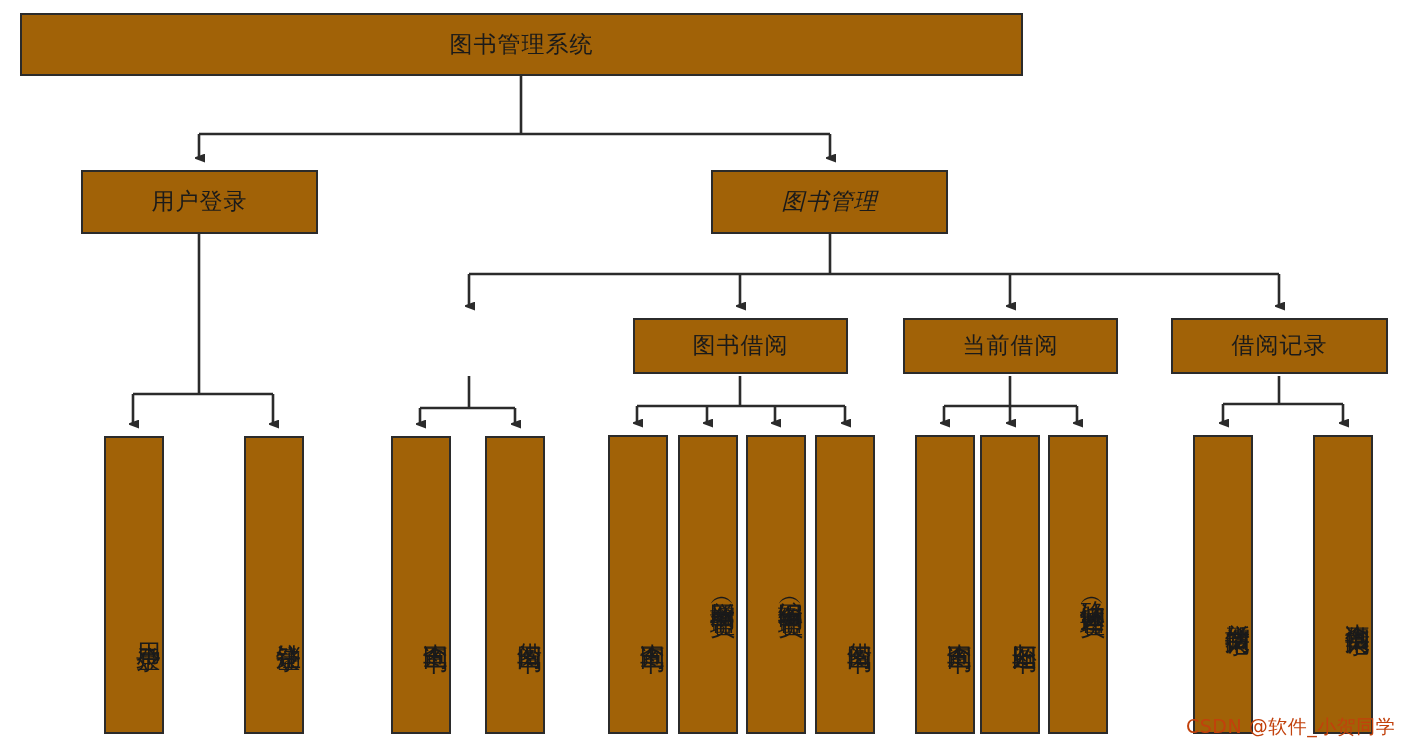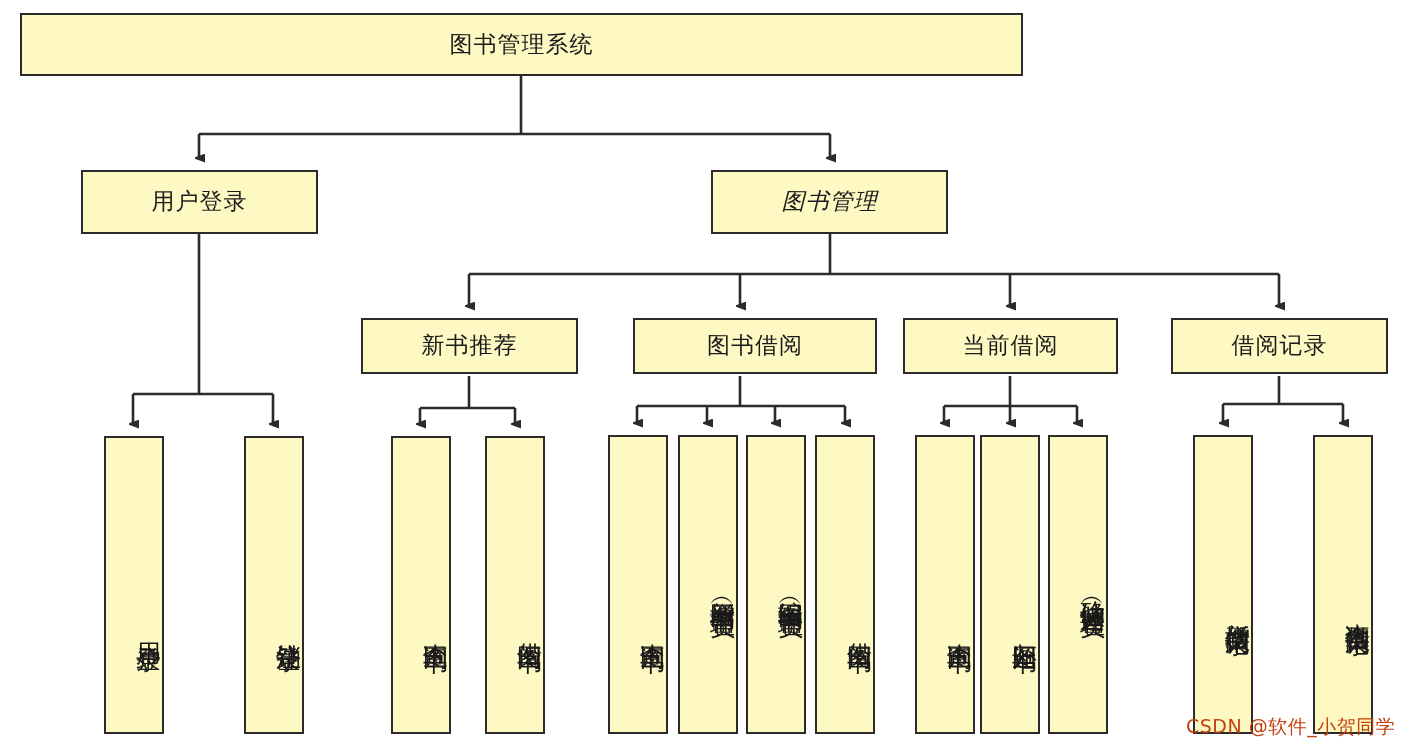--- a/index.html
+++ b/index.html
@@ -22,21 +22,21 @@
     position: absolute;
     left: 0;
     top: 0;
     width: 1405px;
     height: 747px;
     pointer-events: none;
   }
   .node {
     position: absolute;
     box-sizing: border-box;
-    background: #fef9c3;
+    background: #a16207;
     border: 2px solid #2b2b2b;
     display: flex;
     align-items: center;
     justify-content: center;
     color: #1a1a1a;
     z-index: 2;
     text-align: center;
   }
   .node.horizontal {
     font-size: 23px;
@@ -131,25 +131,22 @@
   </div>
 
   <div class="node horizontal" style="left:81px; top:170px; width:237px; height:64px;">
     <span>用户登录</span>
   </div>
 
   <div class="node horizontal" style="left:711px; top:170px; width:237px; height:64px;font-style:italic;">
     <span>图书管理</span>
   </div>
 
-  <div class="node horizontal" style="left:361px; top:318px; width:217px; height:56px;">
-    <span>新书推荐</span>
-  </div>
-
-  <div class="node horizontal" style="left:633px; top:318px; width:244px; height:56px;">
+
+  <div class="node horizontal" style="left:633px; top:318px; width:215px; height:56px;">
     <span>图书借阅</span>
   </div>
 
   <div class="node horizontal" style="left:903px; top:318px; width:215px; height:56px;">
     <span>当前借阅</span>
   </div>
 
   <div class="node horizontal" style="left:1171px; top:318px; width:217px; height:56px;">
     <span>借阅记录</span>
   </div>

